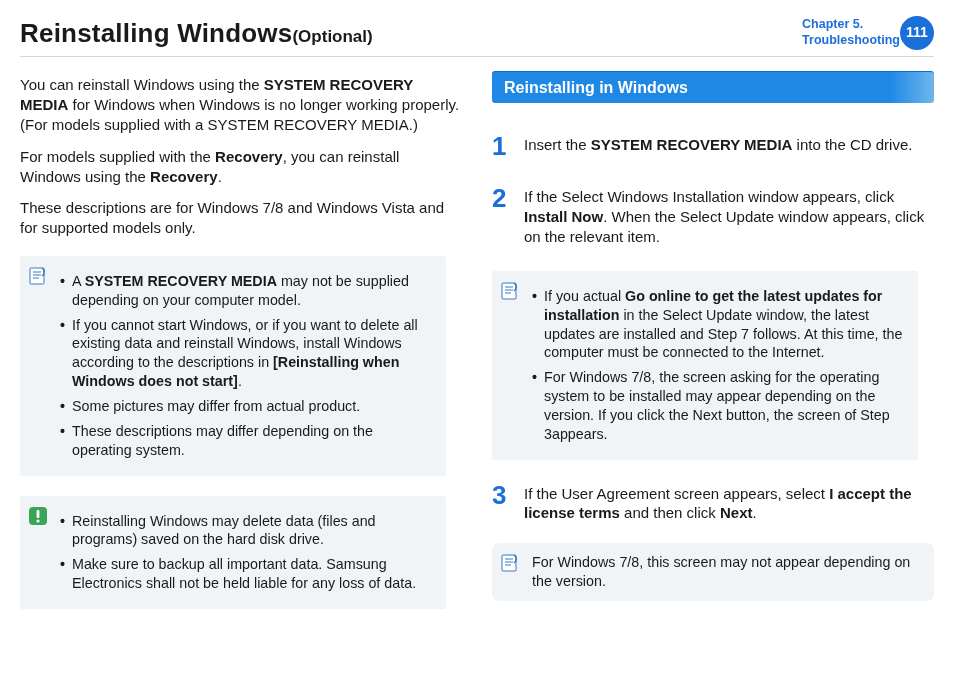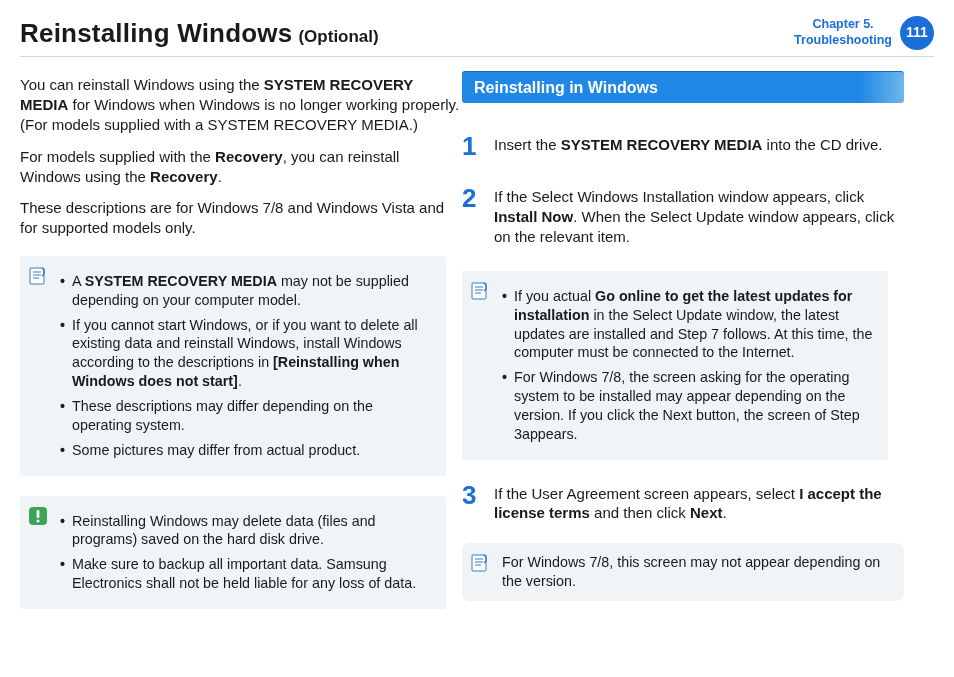--- a/index.html
+++ b/index.html
@@ -24,55 +24,54 @@
     display: flex;
     align-items: flex-start;
     justify-content: space-between;
     border-bottom: 1px solid #d6d6d6;
     padding-bottom: 6px;
     margin-bottom: 14px;
   }
   .title-wrap {
     display: flex;
     align-items: baseline;
-    gap: 6px;
   }
   .title-main {
     font-size: 26px;
     font-weight: 800;
     letter-spacing: 0.2px;
   }
   .title-opt {
     font-size: 17px;
     font-weight: 700;
   }
   .chapter-wrap {
-    text-align: center;
+    text-align: left;
     font-size: 12.5px;
     font-weight: 700;
     color: #1b6fd8;
     line-height: 1.25;
     display: flex;
     align-items: center;
-    gap: 8px;
   }
   .pagenum {
     background: #1b6fd8;
     color: #fff;
     width: 34px;
     height: 34px;
     border-radius: 50%;
     display: inline-flex;
     align-items: center;
     justify-content: center;
     font-size: 14px;
     font-weight: 700;
   }
   .columns {
     display: flex;
+    gap: 30px;
   }
   .col {
     flex: 0 0 442px;
     display: flex;
     flex-direction: column;
   }
   .para {
     margin: 4px 0 8px 0;
   }
   .bold { font-weight: 700; }
@@ -176,22 +175,22 @@
             <path d="M14 2 C17 4 17 8 14 10" fill="none" stroke="#3a7bc1" stroke-width="1.5"></path>
           </svg>
         </span>
         <ul>
           <li>
             <span>A </span><span class="bold">SYSTEM RECOVERY MEDIA</span><span> may not be supplied depending on your computer model.</span>
           </li>
           <li>
             <span>If you cannot start Windows, or if you want to delete all existing data and reinstall Windows, install Windows according to the descriptions in </span><span class="bold">[Reinstalling when Windows does not start]</span><span>.</span>
           </li>
+          <li>Some pictures may differ from actual product.</li>
           <li>These descriptions may differ depending on the operating system.</li>
-          <li>Some pictures may differ from actual product.</li>
         </ul>
       </div>
 
       <div class="callout">
         <span class="icon">
           <svg width="20" height="20" viewBox="0 0 20 20">
             <rect x="1" y="1" width="18" height="18" rx="4" fill="#3aa655"></rect>
             <rect x="8.6" y="4" width="2.8" height="8" rx="1" fill="#fff"></rect>
             <circle cx="10" cy="15" r="1.6" fill="#fff"></circle>
           </svg>

